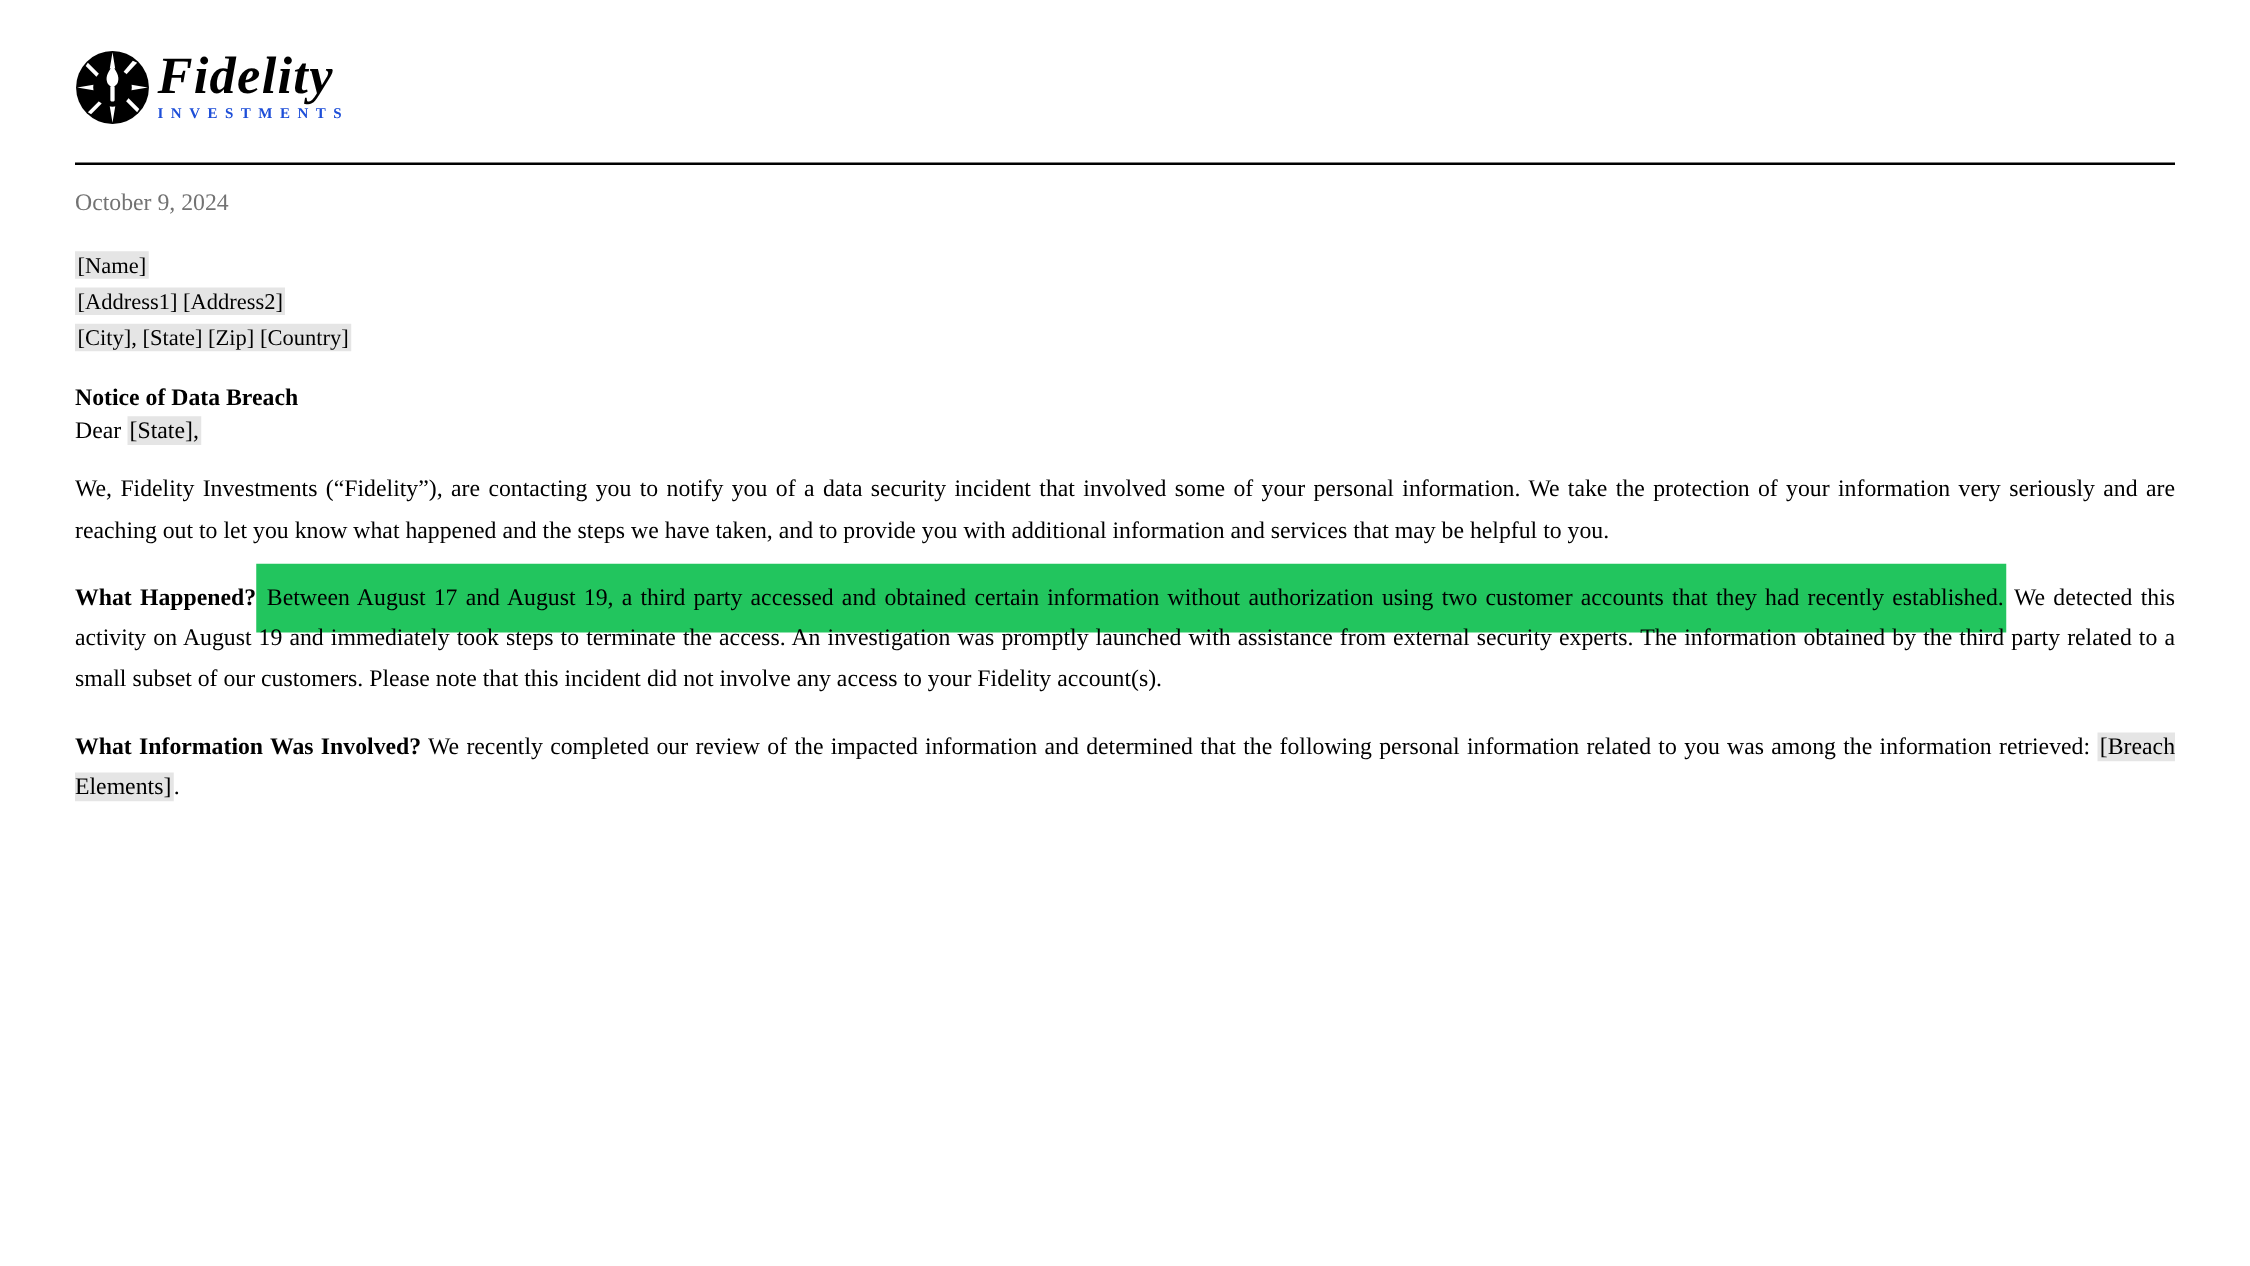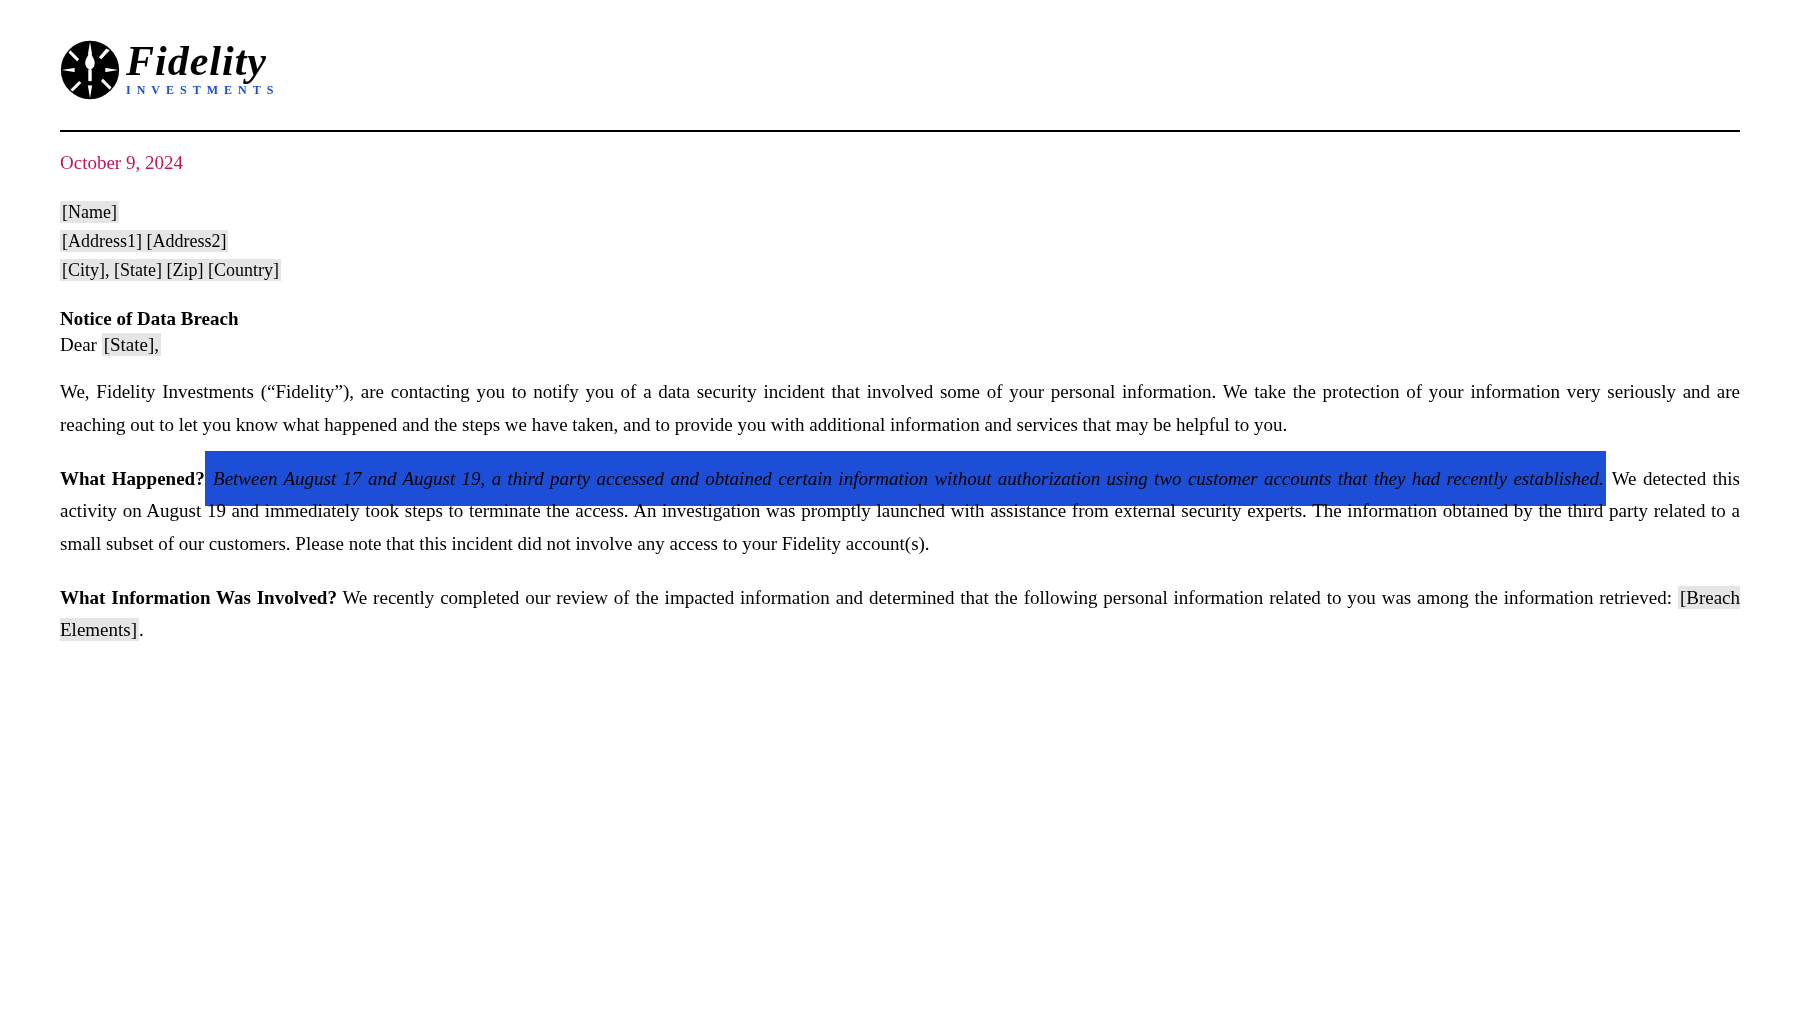--- a/index.html
+++ b/index.html
@@ -46,21 +46,21 @@
       font-weight: bold;
       letter-spacing: 6px;
       color: #1d4ed8;
       text-transform: uppercase;
       margin-top: 2px;
     }
 
     .date-line {
       font-size: 19px;
       margin-bottom: 24px;
-      color: #be185d;
+      color: #737373;
     }
 
     .address-block {
       margin-bottom: 24px;
       line-height: 1.6;
     }
 
     .highlight-yellow {
       background-color: #e5e5e5;
       padding: 1px 2px;
@@ -83,23 +83,22 @@
       text-align: justify;
       margin-bottom: 22px;
     }
 
     .bold-heading {
       font-weight: bold;
       margin-top: 44px;
     }
 
     .highlight-blue {
-      background-color: #1d4ed8;
+      background-color: #22c55e;
       padding: 17px 2px;
-      font-style: italic;
     }
 
     .divider-line {
       border: none;
       border-top: 2px solid #000;
       margin-bottom: 20px;
     }
 
     
     .fidelity-logo-svg {

